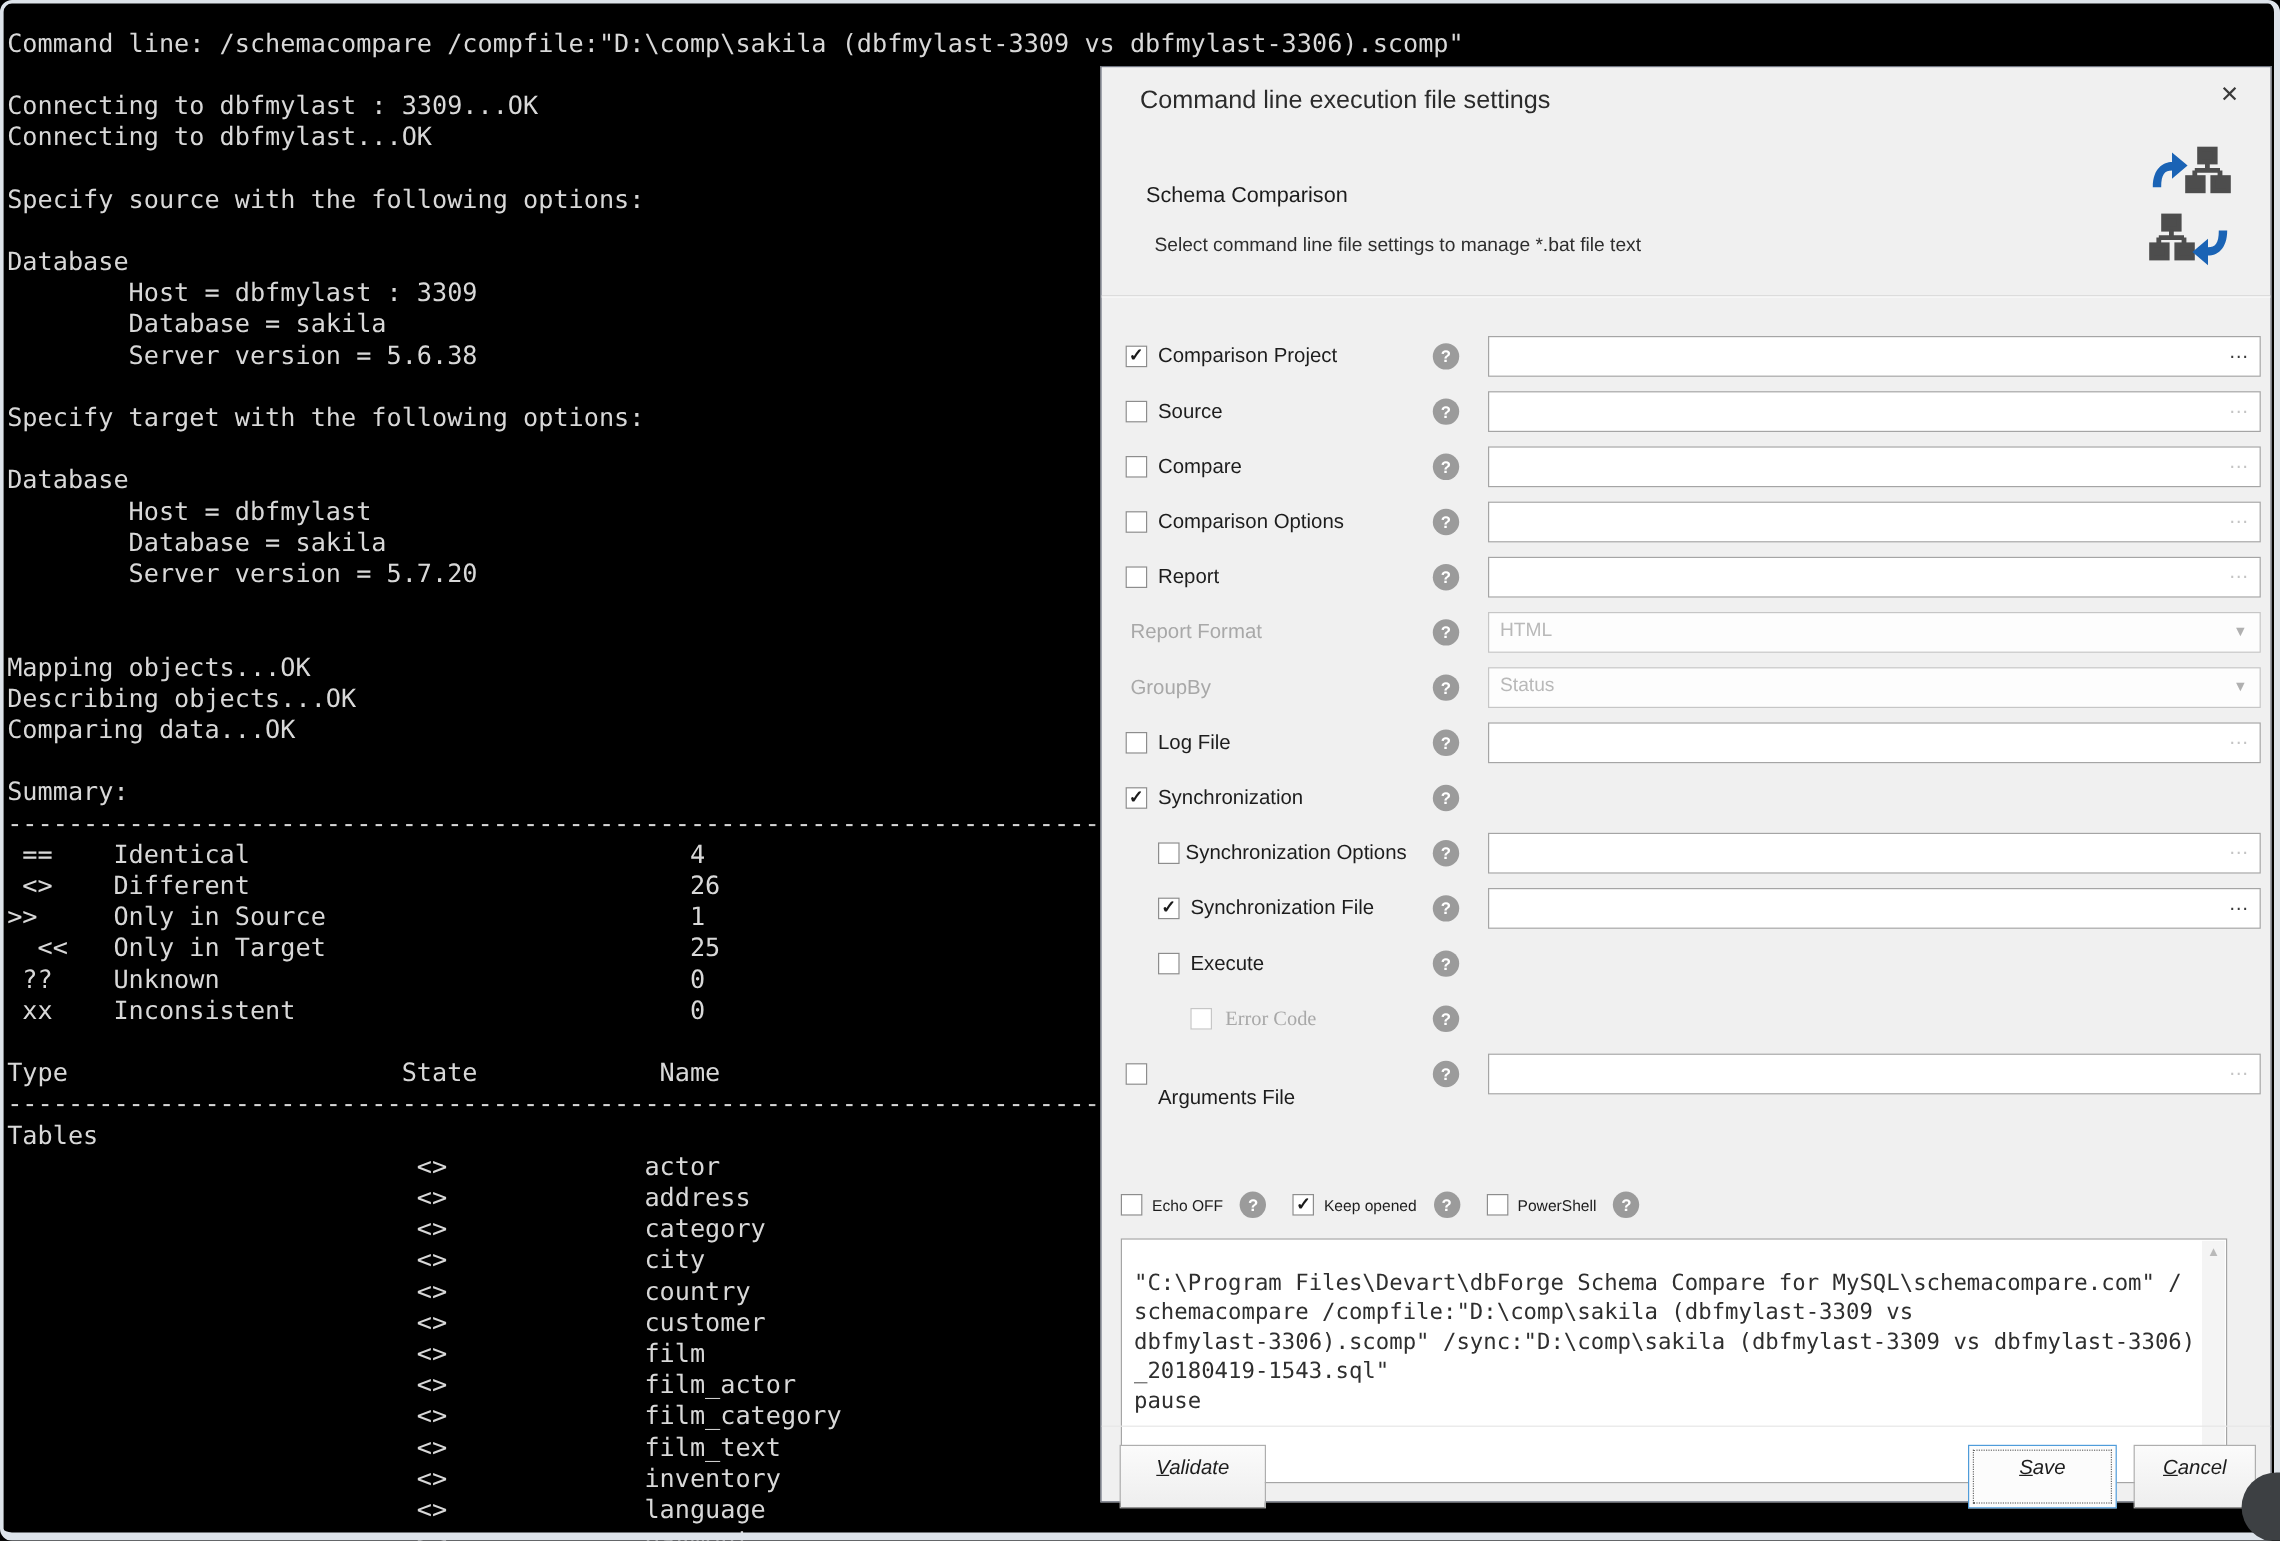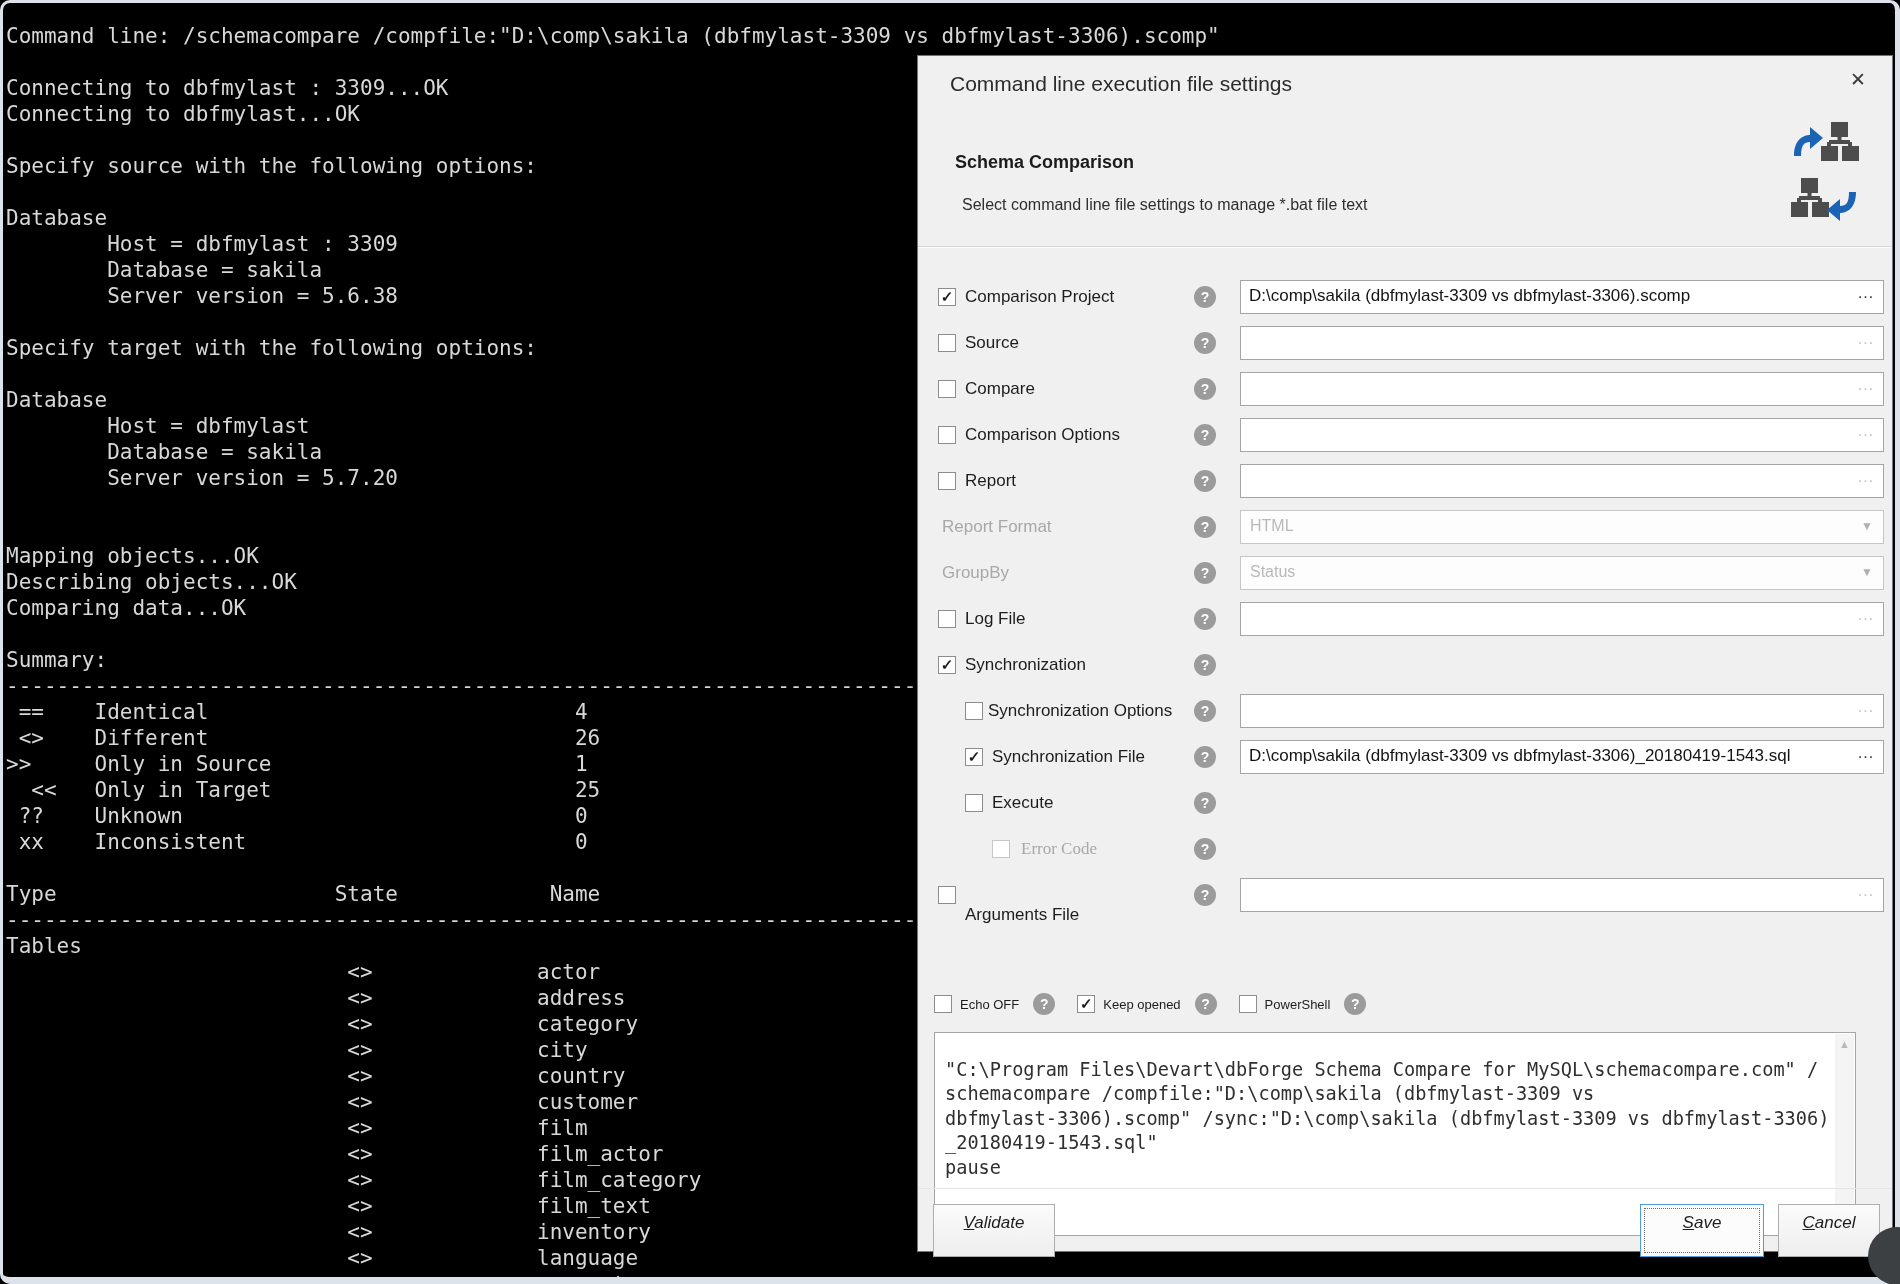--- a/index.html
+++ b/index.html
@@ -12,21 +12,21 @@
          background:#3d4043;z-index:70;}
   
   .console{position:absolute;left:6px;top:2px;white-space:pre;color:#d8d8d8;
            font:21px/26px "DejaVu Sans Mono","Liberation Mono",monospace;z-index:1;}
   
   .dialog{position:absolute;left:917px;top:55px;width:976px;height:1197px;background:#f0f0f0;
           border:1px solid #6f7480;box-shadow:3px 5px 16px rgba(0,0,0,.55);z-index:10;box-sizing:border-box;}
   .dlg-title{position:absolute;left:32px;top:16px;font-size:21px;color:#2b2b2b;}
   .dlg-close{position:absolute;right:20px;top:10px;font-size:19px;color:#3a3a3a;cursor:pointer;
              width:28px;height:28px;text-align:center;line-height:28px;}
-  .banner-head{position:absolute;left:37px;top:96px;font-size:18px;font-weight:bold;color:#1c1c1c;text-align:center;}
+  .banner-head{position:absolute;left:37px;top:96px;font-size:18px;font-weight:normal;color:#1c1c1c;text-align:center;}
   .banner-desc{position:absolute;left:44px;top:140px;font-size:16px;color:#2e2e2e;}
   .banner-icon{position:absolute;right:32px;top:66px;}
   .banner-sep{position:absolute;left:0;right:0;top:190px;border-top:1px solid #d8d8d8;border-bottom:1px solid #fbfbfb;}
   
   .form{position:absolute;left:0;right:0;top:218px;}
   .frow{position:relative;height:46px;}
   .cb{position:absolute;top:14px;width:18px;height:18px;background:#fff;border:1px solid #8d8d8d;
       box-sizing:border-box;text-align:center;cursor:pointer;}
   .cb .mark{display:none;font-size:15px;line-height:16px;color:#1b1b1b;font-weight:bold;}
   .cb.checked .mark{display:block;}
@@ -160,21 +160,20 @@
 
     <div class="form">
         <div class="frow">
           <span class="cb checked" style="left: 20px;">
             <span class="mark">✓</span>
           </span>
           <span class="flabel" style="left: 47px;">Comparison Project</span>
           <span class="help">?</span>
           <span class="fctl">
             <span class="tfield">
-              <span class="tval">D:\comp\sakila (dbfmylast-3309 vs dbfmylast-3306).scomp</span>
               <span class="browse dark">…</span>
             </span>
           </span>
         </div>
         <div class="frow">
           <span class="cb" style="left: 20px;"></span>
           <span class="flabel" style="left: 47px;">Source</span>
           <span class="help">?</span>
           <span class="fctl">
             <span class="tfield">
@@ -266,21 +265,20 @@
           </span>
         </div>
         <div class="frow">
           <span class="cb checked" style="left: 47px;">
             <span class="mark">✓</span>
           </span>
           <span class="flabel" style="left: 74px;">Synchronization File</span>
           <span class="help">?</span>
           <span class="fctl">
             <span class="tfield">
-              <span class="tval">D:\comp\sakila (dbfmylast-3309 vs dbfmylast-3306)_20180419-1543.sql</span>
               <span class="browse dark">…</span>
             </span>
           </span>
         </div>
         <div class="frow">
           <span class="cb" style="left: 47px;"></span>
           <span class="flabel" style="left: 74px;">Execute</span>
           <span class="help">?</span>
         </div>
         <div class="frow disabled">

